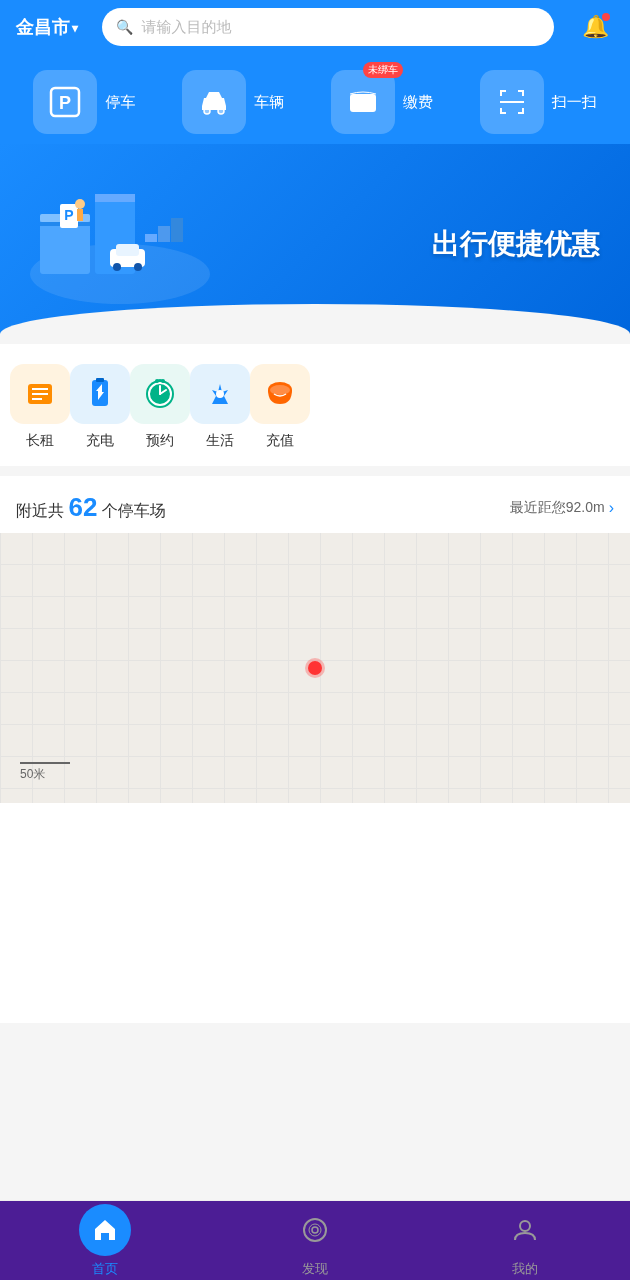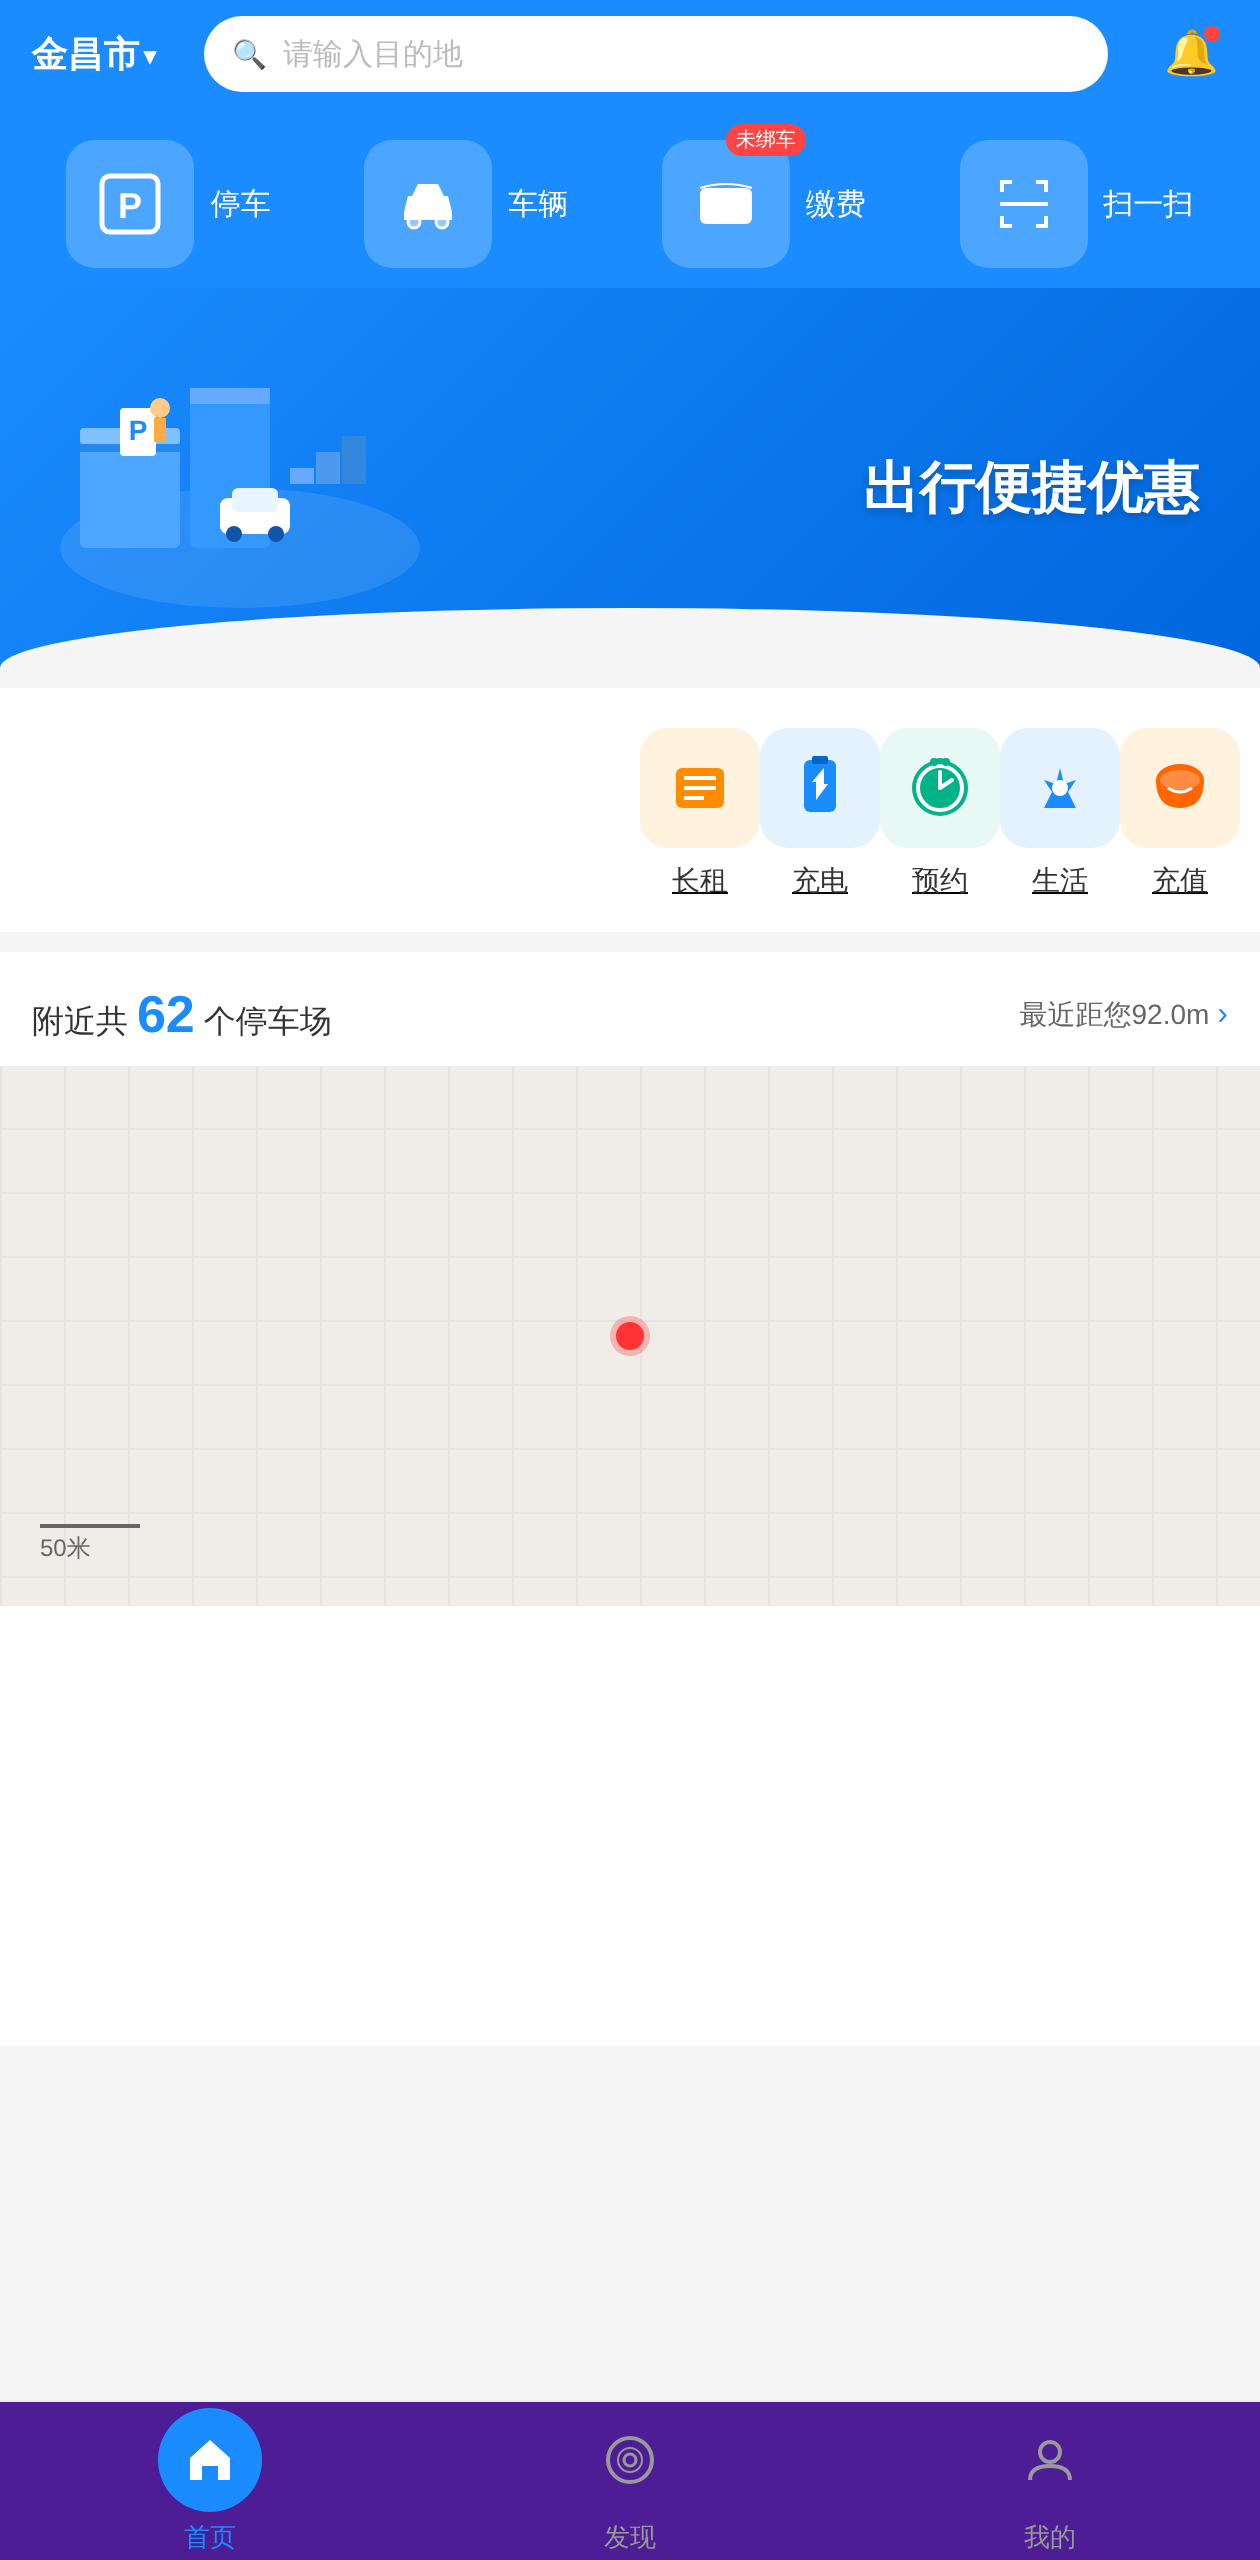--- a/index.html
+++ b/index.html
@@ -163,22 +163,21 @@
     }
 
     
     .services-section {
       background: white;
       padding: 20px 10px 16px;
       margin-top: 0;
     }
     .services-row {
       display: flex;
-      justify-content: flex-end;
-      text-decoration: underline;
+      justify-content: flex-start;
     }
     .service-item {
       display: flex;
       flex-direction: column;
       align-items: center;
       gap: 8px;
       cursor: pointer;
     }
     .service-icon-circle {
       width: 60px;

